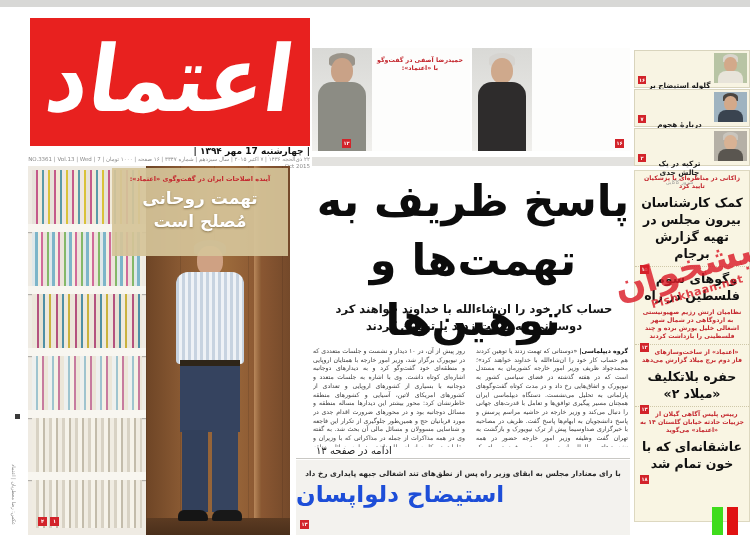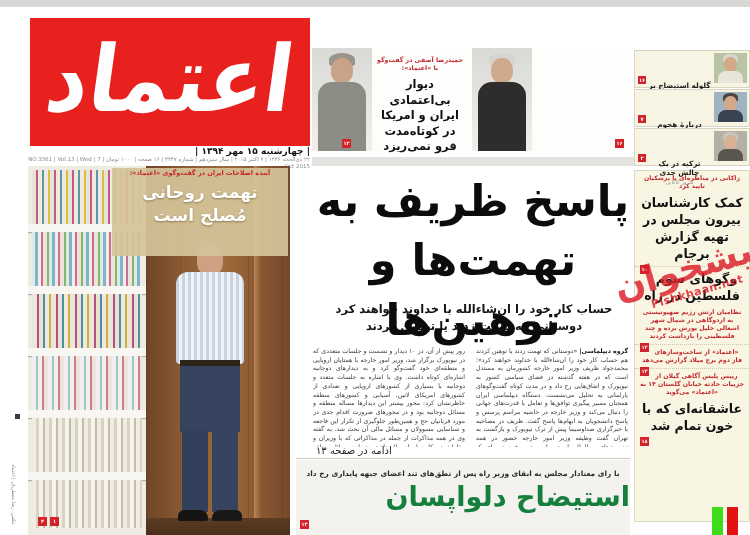--- a/index.html
+++ b/index.html
@@ -58,21 +58,21 @@
   .lead-sub{left:324px;top:301px;width:300px;text-align:center;font-size:11.5px;font-weight:bold;color:#151515;line-height:17px;}
   .bcol{top:347px;width:152px;height:100px;overflow:hidden;font-size:6.2px;line-height:8.7px;
     text-align:justify;color:#3a3a3a;}
   .bcol .lead-in{font-weight:bold;color:#111;}
   .continue{left:316px;top:445px;font-size:10px;font-weight:normal;color:#222;}
 
   
   .divider{left:296px;top:458px;width:334px;height:1px;background:#c9c8c4;}
   .bottom{left:296px;top:460px;width:334px;height:75px;background:#f3f2ee;}
   .bottom-kicker{margin-top:9px;text-align:center;font-size:7.4px;font-weight:bold;color:#2a2a2a;line-height:9px;}
-  .bottom-headline{text-align:right;font-size:27px;font-weight:bold;color:#15803d;margin-top:3px;}
+  .bottom-headline{text-align:left;font-size:23px;font-weight:bold;color:#1d4ed8;margin-top:3px;}
 
   
   .photo{left:28px;top:166px;width:262px;height:369px;overflow:hidden;background:#e9e5dd;}
   .shelf{position:absolute;left:0;top:0;width:118px;height:100%;background:#efebe3;}
   .board{position:absolute;left:0;width:118px;height:8px;background:#f8f6f0;box-shadow:0 1px 1px rgba(0,0,0,.25);}
   .books{position:absolute;left:4px;width:110px;height:54px;}
   .bk1{background:repeating-linear-gradient(90deg,#e7e2da 0 4px,#c45a8a 4px 6px,#f0ead8 6px 10px,#5a9aa8 10px 12px,#efe7e2 12px 16px,#d9c23a 16px 18px);}
   .bk2{background:repeating-linear-gradient(90deg,#dfe8ea 0 3px,#7db5c9 3px 6px,#f3eee2 6px 9px,#d06a9a 9px 11px,#ece4da 11px 15px,#84b868 15px 17px);}
   .bk3{background:repeating-linear-gradient(90deg,#ece6da 0 5px,#b4527e 5px 7px,#e8e2d2 7px 11px,#4f8fa5 11px 13px,#efe9dd 13px 17px,#c9b23e 17px 19px);}
   .bk4{background:repeating-linear-gradient(90deg,#eef0ee 0 4px,#9fc4cf 4px 6px,#f5f1e6 6px 10px,#c77b9f 10px 12px,#ece6d8 12px 16px);}
@@ -89,21 +89,21 @@
   .shirt{position:absolute;left:148px;top:106px;width:68px;height:92px;border-radius:12px 12px 4px 4px;
     background:repeating-linear-gradient(90deg,#c7d3e0 0 3px,#eef2f6 3px 6px);}
   .belt{position:absolute;left:152px;top:194px;width:60px;height:7px;background:#2e2519;}
   .hips{position:absolute;left:152px;top:200px;width:60px;height:66px;background:#35435f;}
   .legL{position:absolute;left:154px;top:264px;width:26px;height:82px;background:#32405b;}
   .legR{position:absolute;left:184px;top:264px;width:26px;height:82px;background:#36445f;}
   .shoeL{position:absolute;left:150px;top:344px;width:30px;height:11px;border-radius:6px 8px 2px 2px;background:#151515;}
   .shoeR{position:absolute;left:184px;top:344px;width:30px;height:11px;border-radius:8px 6px 2px 2px;background:#181818;}
 
   .overlay{position:absolute;left:84px;top:2px;right:2px;height:88px;background:rgba(213,196,153,0.93);text-align:center;}
-  .overlay-kicker{margin-top:1px;font-size:6.5px;font-weight:bold;color:#c4272e;line-height:8px;}
+  .overlay-kicker{margin-top:7px;font-size:6.5px;font-weight:bold;color:#c4272e;line-height:8px;}
   .overlay-h{color:#ffffff;font-weight:bold;font-size:17px;line-height:23px;margin-top:4px;
     text-shadow:0 1px 2px rgba(90,70,30,.55);}
   .credit{left:11px;top:425px;height:100px;writing-mode:vertical-rl;font-size:5px;color:#8a8a8a;z-index:2;}
   .credit-mark{left:15px;top:414px;width:5px;height:5px;background:#3a3a3a;z-index:2;}
 
   
   .sidecol{left:634px;top:170px;width:114px;height:350px;background:#f9f5e3;border:1px solid #ddd8c0;z-index:1;overflow:hidden;}
   .sec{position:relative;padding:3px 5px 4px 5px;text-align:center;border-bottom:1px dotted #cfc8a8;}
   .sec-kicker{color:#c4272e;font-size:6.2px;font-weight:bold;line-height:8px;}
   .sec-headline{color:#101010;font-weight:bold;font-size:12.5px;line-height:17px;margin-top:4px;}
@@ -119,32 +119,31 @@
 </style>
 </head>
 <body>
 
 <div class="abs topbar"></div>
 <div class="abs midband"></div>
 
 <div class="abs logo-box">
   <div class="logo-text">اعتماد</div>
 </div>
-<div class="abs date1">| چهارشنبه ۱۵ مهر ۱۳۹۴ |</div>
+<div class="abs date1">| چهارشنبه 17 مهر ۱۳۹۴ |</div>
 <div class="abs date2">۲۲ ذی‌الحجه ۱۴۳۶ | ۷ اکتبر ۲۰۱۵ | سال سیزدهم | شماره ۳۳۴۷ | ۱۶ صفحه | ۱۰۰۰ تومان | NO.3361 | Vol.13 | Wed | 7 Oct 2015</div>
 
 <div class="abs tbox" style="left:312px;">
   <div class="tbox-photo">
     <div class="sil-hair" style="background:#9a948a;"></div>
     <div class="sil-head" style="background:#c9a287;"></div>
     <div class="sil-body" style="background:#8c8c84;"></div>
   </div>
   <div class="tbox-text">
     <div class="tbox-kicker">حمیدرضا آصفی در گفت‌وگو با «اعتماد»:</div>
-    <div class="tbox-headline h-small">دیوار بی‌اعتمادی ایران و امریکا در کوتاه‌مدت فرو نمی‌ریزد</div>
   </div>
   <span class="badge" style="left:30px;bottom:3px;">۱۲</span>
 </div>
 
 <div class="abs tbox" style="left:472px;">
   <div class="tbox-photo">
     <div class="sil-hair" style="background:#d6d4d0;"></div>
     <div class="sil-head" style="background:#cfa98c;"></div>
     <div class="sil-body" style="background:#2e2c2c;"></div>
   </div>
@@ -199,21 +198,21 @@
 <div class="abs bcol" style="left:476px;">
   <span class="lead-in">گروه دیپلماسی|</span><span> «دوستانی که تهمت زدند یا توهین کردند هم حساب کار خود را ان‌شاءالله با خداوند خواهند کرد»؛ محمدجواد ظریف وزیر امور خارجه کشورمان به مستدل است که در هفته گذشته در فضای سیاسی کشور به نیویورک و اتفاق‌هایی رخ داد و در مدت کوتاه گفت‌وگوهای پارلمانی به تحلیل می‌نشست. دستگاه دیپلماسی ایران همچنان مسیر پیگیری توافق‌ها و تعامل با قدرت‌های جهانی را دنبال می‌کند و وزیر خارجه در حاشیه مراسم پرسش و پاسخ دانشجویان به ابهام‌ها پاسخ گفت. ظریف در مصاحبه با خبرگزاری صداوسیما پیش از ترک نیویورک و بازگشت به تهران گفت وظیفه وزیر امور خارجه حضور در همه نشست‌های بین‌المللی است و این بهترین فرصت برای یک کشور است که با استفاده از حضور وزیران و مقامات عالی‌رتبه کشورهای جهان در مجمع عمومی سازمان ملل، دیدگاه‌های خود را مطرح کند.</span>
 </div>
 <div class="abs bcol" style="left:313px;">
   <span>روز پیش از آن، در ۱۰ دیدار و نشست و جلسات متعددی که در نیویورک برگزار شد، وزیر امور خارجه با همتایان اروپایی و منطقه‌ای خود گفت‌وگو کرد و به دیدارهای دوجانبه اشاره‌ای کوتاه داشت. وی با اشاره به جلسات متعدد و دوجانبه با بسیاری از کشورهای اروپایی و تعدادی از کشورهای امریکای لاتین، آسیایی و کشورهای منطقه خاطرنشان کرد: محور بیشتر این دیدارها مساله منطقه و مسائل دوجانبه بود و در محورهای ضرورت اقدام جدی در مورد قربانیان حج و همین‌طور جلوگیری از تکرار این فاجعه و شناسایی مسوولان و مسائل مالی آن بحث شد. به گفته وی در همه مذاکرات از جمله در مذاکراتی که با وزیران و مقامات دبیرکل سازمان ملل داشتیم درباره مسائل منطقه بحث و پیگیری شد.</span>
 </div>
 <div class="abs continue">ادامه در صفحه ۱۳</div>
 
 <div class="abs divider"></div>
 <div class="abs bottom">
-  <div class="bottom-kicker">با رای معنادار مجلس به ابقای وزیر راه پس از نطق‌های تند اعضای جبهه پایداری رخ داد</div>
+  <div class="bottom-kicker">با رای معنادار مجلس به ابقای وزیر راه پس از نطق‌های تند اشغالی جبهه پایداری رخ داد</div>
   <div class="bottom-headline">استیضاح دلواپسان</div>
   <span class="badge" style="left:4px;bottom:6px;">۱۳</span>
 </div>
 
 <div class="abs photo">
   <div class="shelf">
     <div class="books bk1" style="top:4px;"></div>
       <div class="board" style="top:58px;"></div>
     <div class="books bk2" style="top:66px;"></div>
       <div class="board" style="top:120px;"></div>
@@ -257,20 +256,21 @@
     <div class="sec-headline">کمک کارشناسان بیرون مجلس در تهیه گزارش برجام</div>
     <span class="badge">۱۵</span>
   </div>
   <div class="sec">
     <div class="sec-headline" style="margin-top:0;">وگوهای سوم فلسطین در راه</div>
     <div class="sec-kicker" style="margin-top:4px;">نظامیان ارتش رژیم صهیونیستی به اردوگاهی در شمال شهر اشغالی خلیل یورش برده و چند فلسطینی را بازداشت کردند</div>
     <span class="badge">۱۲</span>
   </div>
   <div class="sec">
     <div class="sec-kicker">«اعتماد» از ساخت‌وسازهای فاز دوم برج میلاد گزارش می‌دهد</div>
+    <div class="sec-headline">حفره بلاتکلیف «میلاد ۲»</div>
     <span class="badge">۱۳</span>
   </div>
   <div class="sec" style="border-bottom:none;">
     <div class="sec-kicker">رییس پلیس آگاهی گیلان از جزییات حادثه خیابان گلستان ۱۴ به «اعتماد» می‌گوید</div>
     <div class="sec-headline">عاشقانه‌ای که با خون تمام شد</div>
     <span class="badge">۱۸</span>
   </div>
 </div>
 
 <div class="abs wm">

